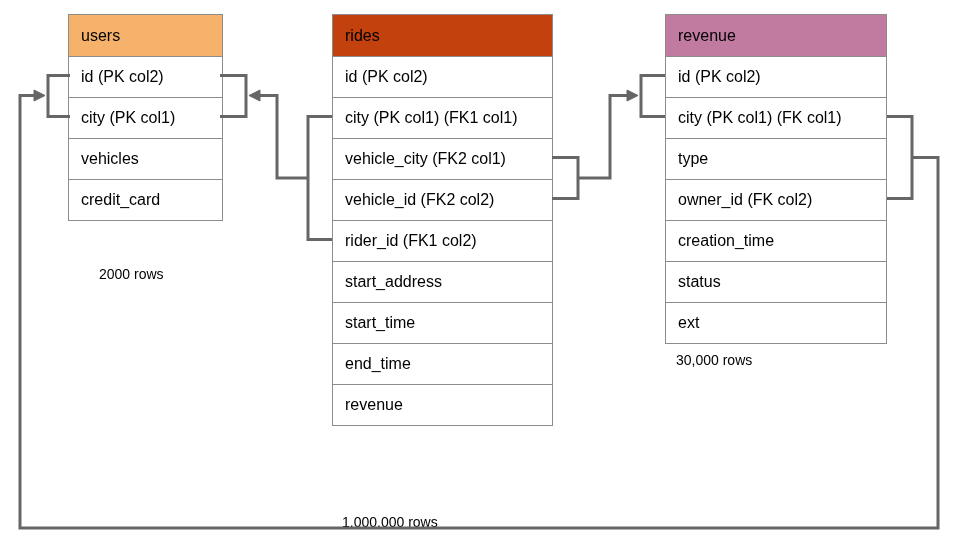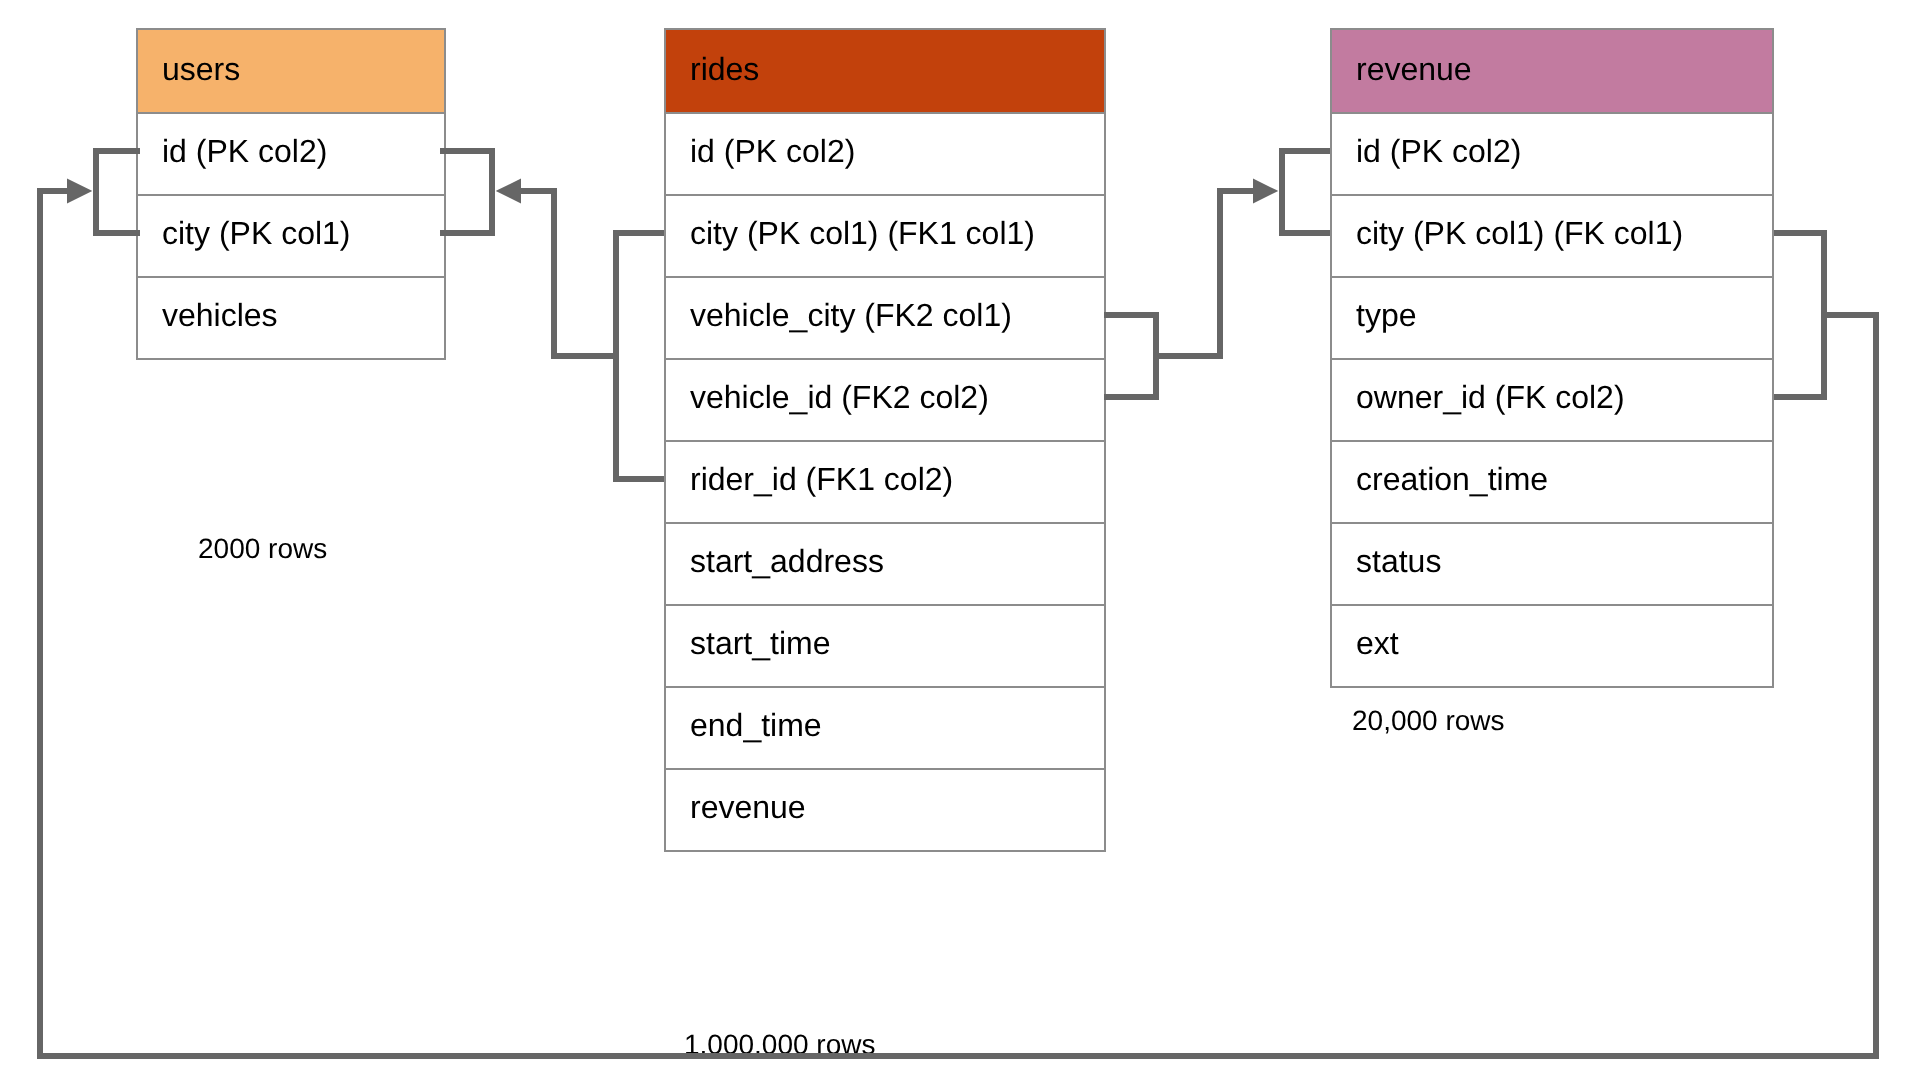--- a/index.html
+++ b/index.html
@@ -42,20 +42,21 @@
 <body>
 
 <div class="stage">
 
   <div class="db-table" id="tbl-users">
     <div class="tbl-header" style="background-color: rgb(246, 178, 107);">users</div>
     <div>
         <div class="table-row">id (PK col2)</div>
         <div class="table-row">city (PK col1)</div>
         <div class="table-row">vehicles</div>
+        <div class="table-row">credit_card</div>
       </div>
   </div>
   <div class="row-count" id="count-users">2000 rows</div>
 
   <div class="db-table" id="tbl-rides">
     <div class="tbl-header" style="background-color: #c2410c;">rides</div>
     <div>
         <div class="table-row">id (PK col2)</div>
         <div class="table-row">city (PK col1) (FK1 col1)</div>
         <div class="table-row">vehicle_city (FK2 col1)</div>
@@ -74,21 +75,21 @@
     <div>
         <div class="table-row">id (PK col2)</div>
         <div class="table-row">city (PK col1) (FK col1)</div>
         <div class="table-row">type</div>
         <div class="table-row">owner_id (FK col2)</div>
         <div class="table-row">creation_time</div>
         <div class="table-row">status</div>
         <div class="table-row">ext</div>
       </div>
   </div>
-  <div class="row-count" id="count-vehicles">20,000 rows</div>
+  <div class="row-count" id="count-vehicles">30,000 rows</div>
 
   <svg class="connector-layer" viewBox="0 0 960 540" xmlns="http://www.w3.org/2000/svg">
 
     <g>
       <polyline class="line" points="220,75.5 246,75.5 246,116.5 220,116.5" stroke="#666666"></polyline>
       <polyline class="line" points="332,116.5 308,116.5 308,239.5 332,239.5" stroke="#666666"></polyline>
       <polyline class="line" points="308,178 277,178 277,95.5 259,95.5" stroke="#666666"></polyline>
       <polygon class="arrowhead" points="249,95.5 260,90 260,101" fill="#666666" stroke="#666666"></polygon>
     </g>
 

